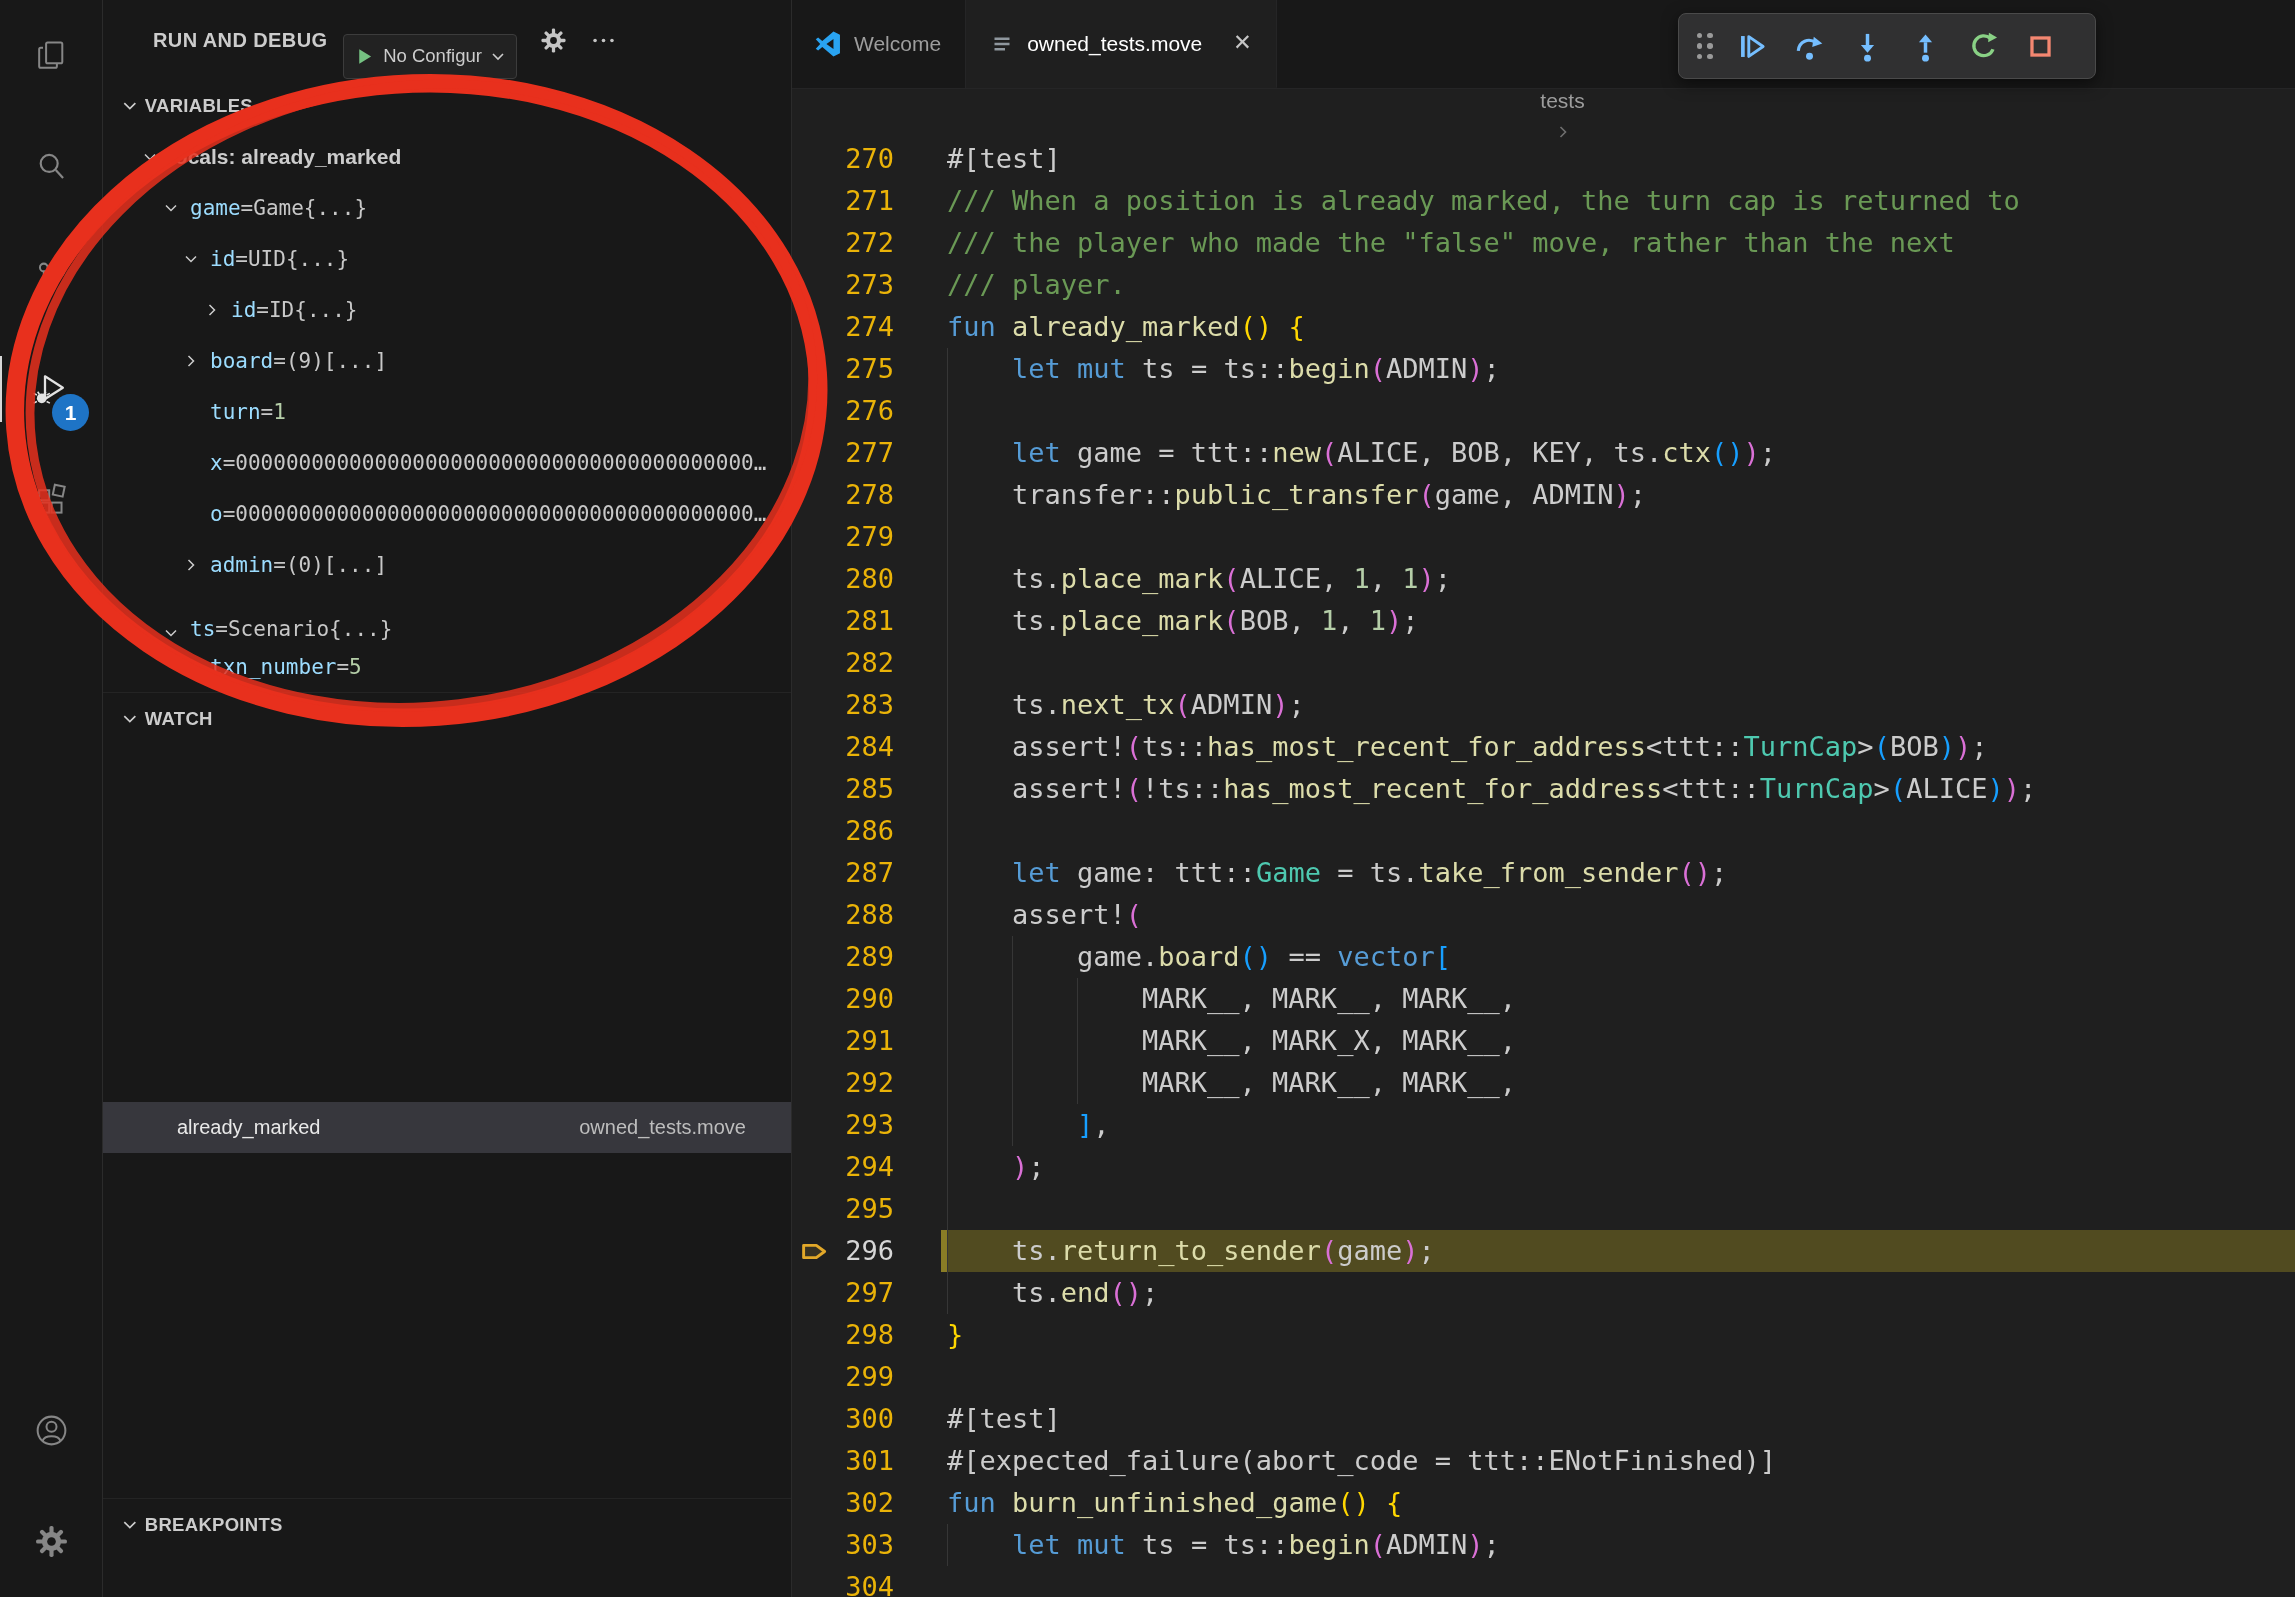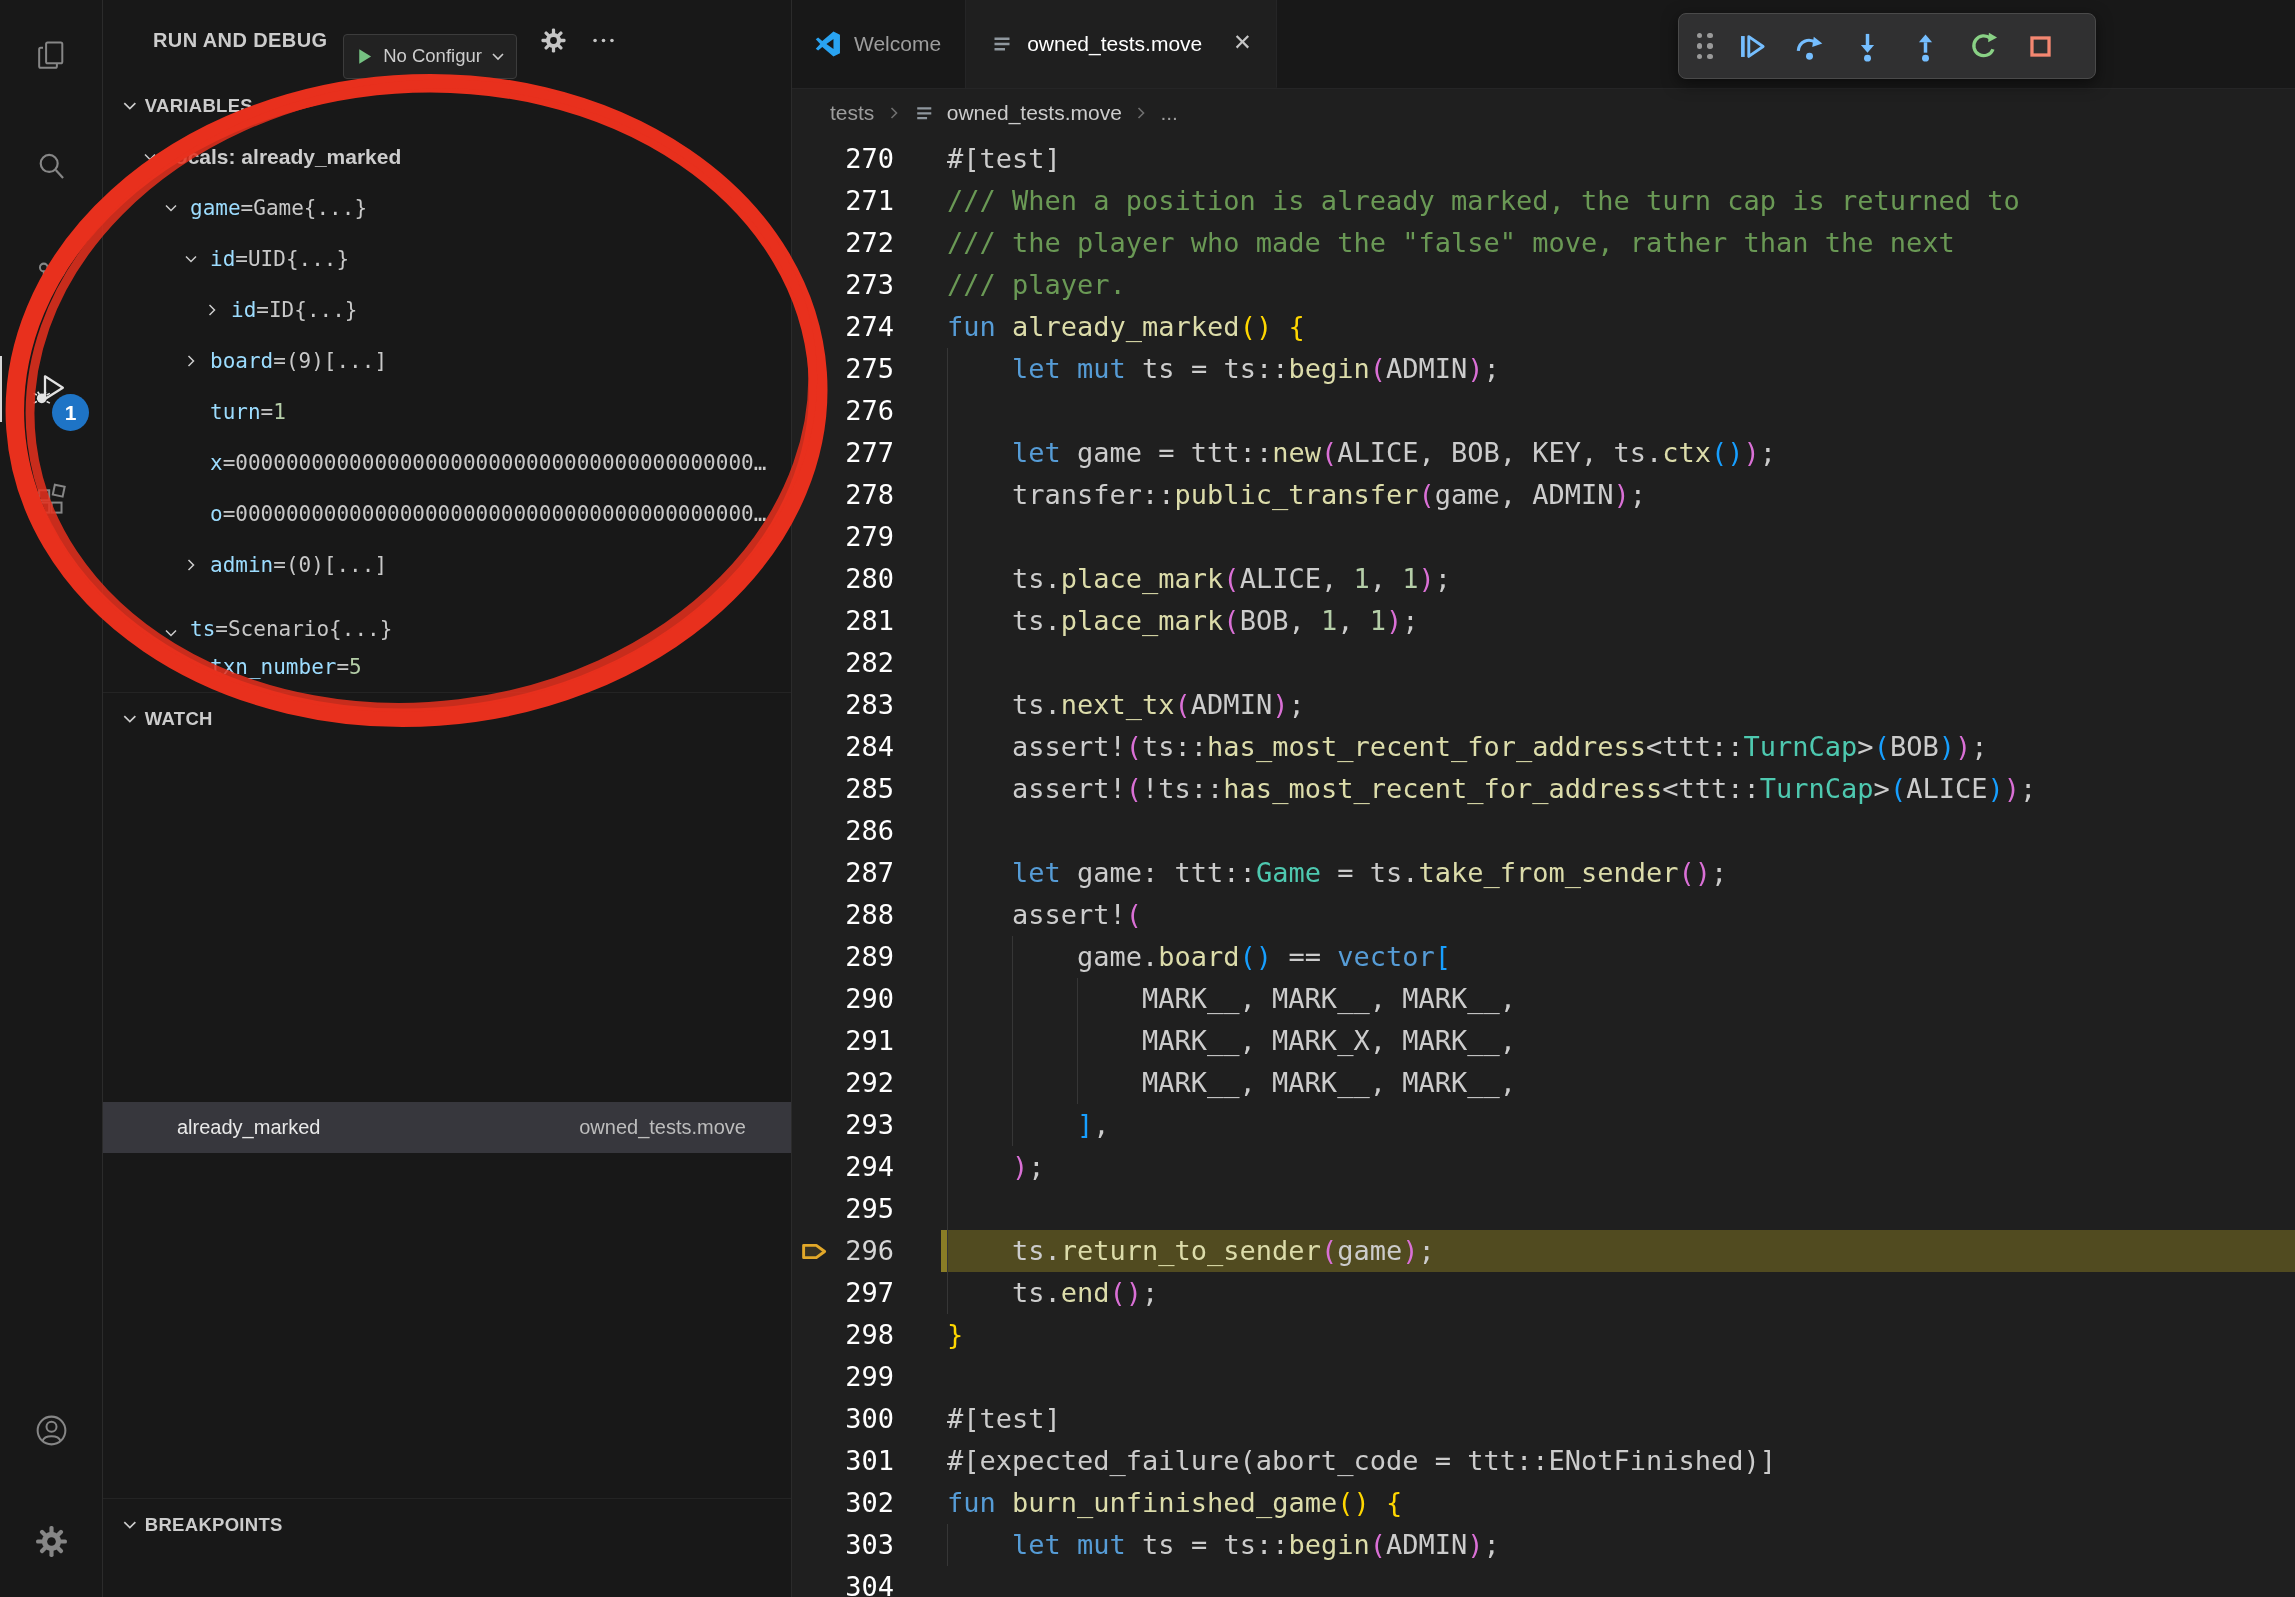--- a/index.html
+++ b/index.html
@@ -60,30 +60,30 @@
 
   .dbg-toolbar{position:absolute;left:1678px;top:13px;width:418px;height:66px;background:#303031;
     border:0.8px solid #4a4a4a;border-radius:8px;box-shadow:0 4.8px 14.5px rgba(0,0,0,.5);
     display:flex;align-items:center;padding:0 9.7px;gap:4.8px;z-index:6;box-sizing:border-box;}
   .grip{display:grid;grid-template-columns:5.6px 5.6px;grid-auto-rows:5.6px;gap:4.8px;margin:0 8px;cursor:grab;}
   .grip i{width:5.6px;height:5.6px;border-radius:50%;background:#9a9a9a;}
   .dbg-btn{width:53px;height:53px;display:flex;align-items:center;justify-content:center;
     border-radius:6.4px;cursor:pointer;}
 
   .breadcrumbs{position:absolute;left:791px;top:89px;height:48px;right:0;display:flex;
-    align-items:center;padding-left:39px;gap:11.3px;font-size:21px;color:#9d9d9d;background:#1f1f1f;}
+    align-items:center;padding-left:39px;gap:11.3px;font-size:21px;color:#9d9d9d;background:#1f1f1f;flex-direction:column;}
   .bc-file{color:#cccccc;}
   .bc-sep{color:#6f6f6f;display:flex;align-items:center;}
 
   
   .code{position:absolute;left:791px;top:138px;right:0;bottom:0;background:#1f1f1f;
     font-family:"DejaVu Sans Mono",monospace;font-size:27px;color:#cccccc;overflow:hidden;}
   .code-line{position:relative;height:42px;line-height:42px;white-space:pre;display:flex;}
   .glyph{width:47px;flex:none;display:flex;align-items:center;justify-content:center;z-index:1;}
-  .lnum{width:56px;flex:none;text-align:right;color:#ffffff;z-index:1;}
+  .lnum{width:56px;flex:none;text-align:right;color:#eab308;z-index:1;}
   .ltext{padding-left:53px;z-index:1;}
   .guide{position:absolute;top:0;bottom:0;width:0.8px;background:#363636;}
   .code-line.current{background:linear-gradient(90deg, rgba(0,0,0,0) 0 150px, #514b20 150px);}
   .code-line.current::after{content:'';position:absolute;left:150px;top:0;bottom:0;width:5.6px;background:#8a7d26;}
   .code-line.current .lnum{color:#d6d6d6;}
   .tok-txt{color:#cccccc;} .tok-kw{color:#569cd6;} .tok-fn{color:#dcdcaa;}
   .tok-type{color:#4ec9b0;} .tok-cm{color:#6a9955;} .tok-num{color:#b5cea8;}
   .tok-b1{color:#ffd700;} .tok-b2{color:#da70d6;} .tok-b3{color:#179fff;}
 
   .annotation{position:absolute;left:0;top:0;width:2295px;height:1597px;z-index:10;pointer-events:none;}

